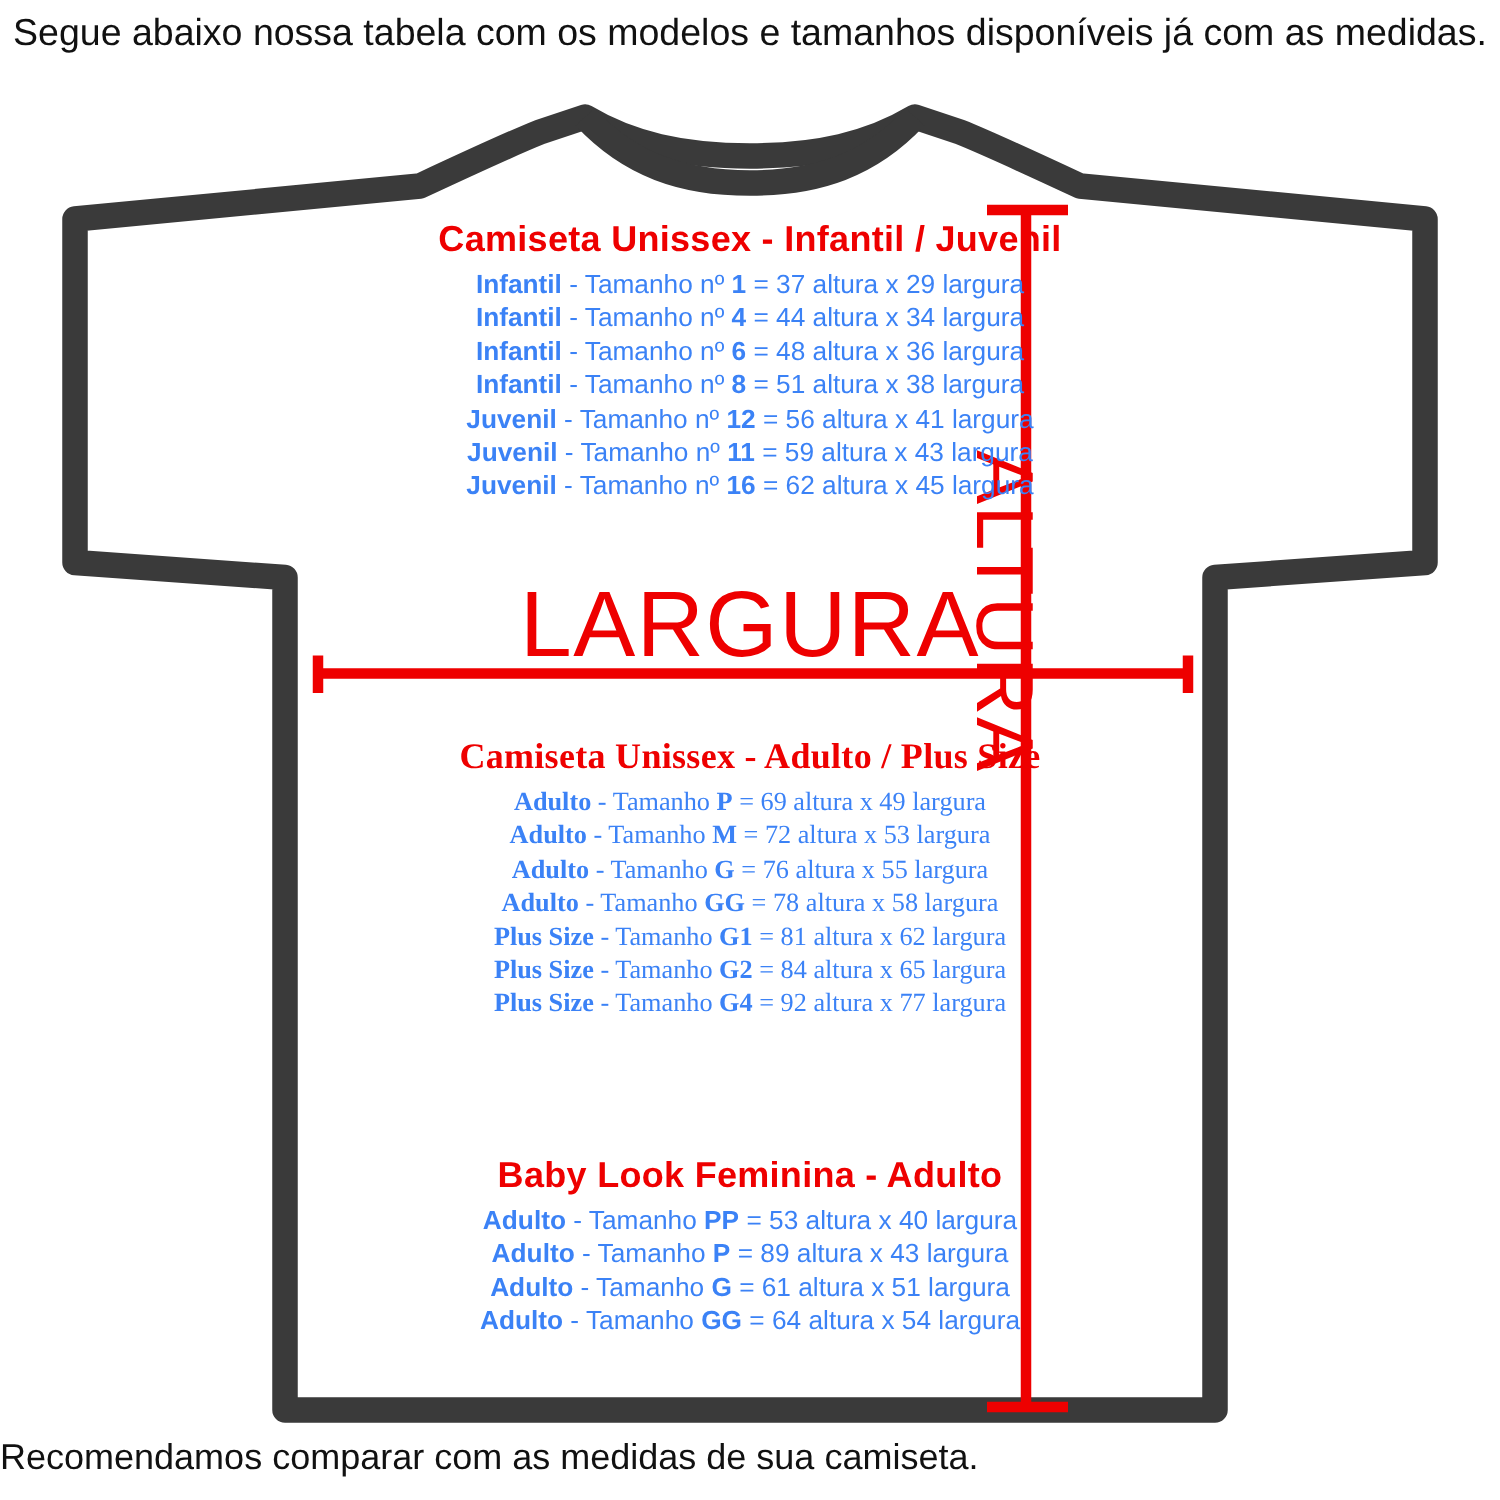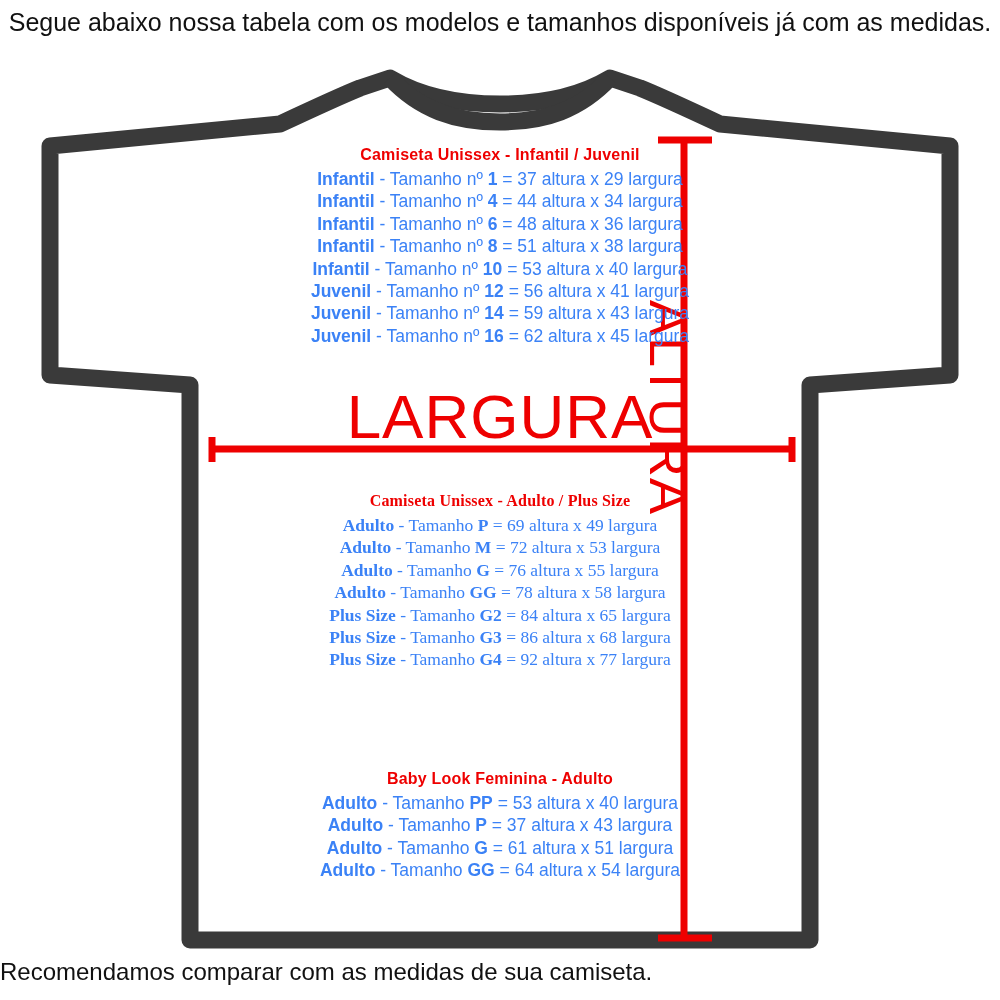--- a/index.html
+++ b/index.html
@@ -49,21 +49,21 @@
   }
   .block {
     position: absolute;
     width: 1000px;
     left: 0;
     text-align: center;
   }
   .block-title {
     color: #ee0000;
     font-weight: bold;
-    font-size: 16px;
+    font-size: 24px;
     margin-bottom: 4px;
     letter-spacing: 0.2px;
   }
   .line {
     font-size: 17.5px;
     line-height: 22.4px;
     color: #3b82f6;
     white-space: nowrap;
   }
   .line b {
@@ -135,40 +135,39 @@
 
   <div class="largura-label">LARGURA</div>
   <div class="altura-label">ALTURA</div>
 
   <div class="block block-1">
     <div class="block-title">Camiseta Unissex - Infantil / Juvenil</div>
     <div class="line"><b>Infantil</b><span> - Tamanho nº </span><b>1</b><span> = 37 altura x 29 largura</span></div>
     <div class="line"><b>Infantil</b><span> - Tamanho nº </span><b>4</b><span> = 44 altura x 34 largura</span></div>
     <div class="line"><b>Infantil</b><span> - Tamanho nº </span><b>6</b><span> = 48 altura x 36 largura</span></div>
     <div class="line"><b>Infantil</b><span> - Tamanho nº </span><b>8</b><span> = 51 altura x 38 largura</span></div>
-    <div class="line"><b>Infantil</b><span> - Tamanho nº </span><b>10</b><span> = 53 altura x 40 largura</span></div>
     <div class="line"><b>Juvenil</b><span> - Tamanho nº </span><b>12</b><span> = 56 altura x 41 largura</span></div>
-    <div class="line"><b>Juvenil</b><span> - Tamanho nº </span><b>14</b><span> = 59 altura x 43 largura</span></div>
+    <div class="line"><b>Juvenil</b><span> - Tamanho nº </span><b>11</b><span> = 59 altura x 43 largura</span></div>
     <div class="line"><b>Juvenil</b><span> - Tamanho nº </span><b>16</b><span> = 62 altura x 45 largura</span></div>
   </div>
 
   <div class="block block-2">
     <div class="block-title">Camiseta Unissex - Adulto / Plus Size</div>
     <div class="line"><b>Adulto</b><span> - Tamanho </span><b>P</b><span> = 69 altura x 49 largura</span></div>
     <div class="line"><b>Adulto</b><span> - Tamanho </span><b>M</b><span> = 72 altura x 53 largura</span></div>
     <div class="line"><b>Adulto</b><span> - Tamanho </span><b>G</b><span> = 76 altura x 55 largura</span></div>
     <div class="line"><b>Adulto</b><span> - Tamanho </span><b>GG</b><span> = 78 altura x 58 largura</span></div>
+    <div class="line"><b>Plus Size</b><span> - Tamanho </span><b>G1</b><span> = 81 altura x 62 largura</span></div>
     <div class="line"><b>Plus Size</b><span> - Tamanho </span><b>G2</b><span> = 84 altura x 65 largura</span></div>
-    <div class="line"><b>Plus Size</b><span> - Tamanho </span><b>G3</b><span> = 86 altura x 68 largura</span></div>
     <div class="line"><b>Plus Size</b><span> - Tamanho </span><b>G4</b><span> = 92 altura x 77 largura</span></div>
   </div>
 
   <div class="block block-3">
     <div class="block-title">Baby Look Feminina - Adulto</div>
     <div class="line"><b>Adulto</b><span> - Tamanho </span><b>PP</b><span> = 53 altura x 40 largura</span></div>
-    <div class="line"><b>Adulto</b><span> - Tamanho </span><b>P</b><span> = 37 altura x 43 largura</span></div>
+    <div class="line"><b>Adulto</b><span> - Tamanho </span><b>P</b><span> = 89 altura x 43 largura</span></div>
     <div class="line"><b>Adulto</b><span> - Tamanho </span><b>G</b><span> = 61 altura x 51 largura</span></div>
     <div class="line"><b>Adulto</b><span> - Tamanho </span><b>GG</b><span> = 64 altura x 54 largura</span></div>
   </div>
 
   <div class="footer-text">Recomendamos comparar com as medidas de sua camiseta.</div>
 
 </div>
 
 </body></html>

